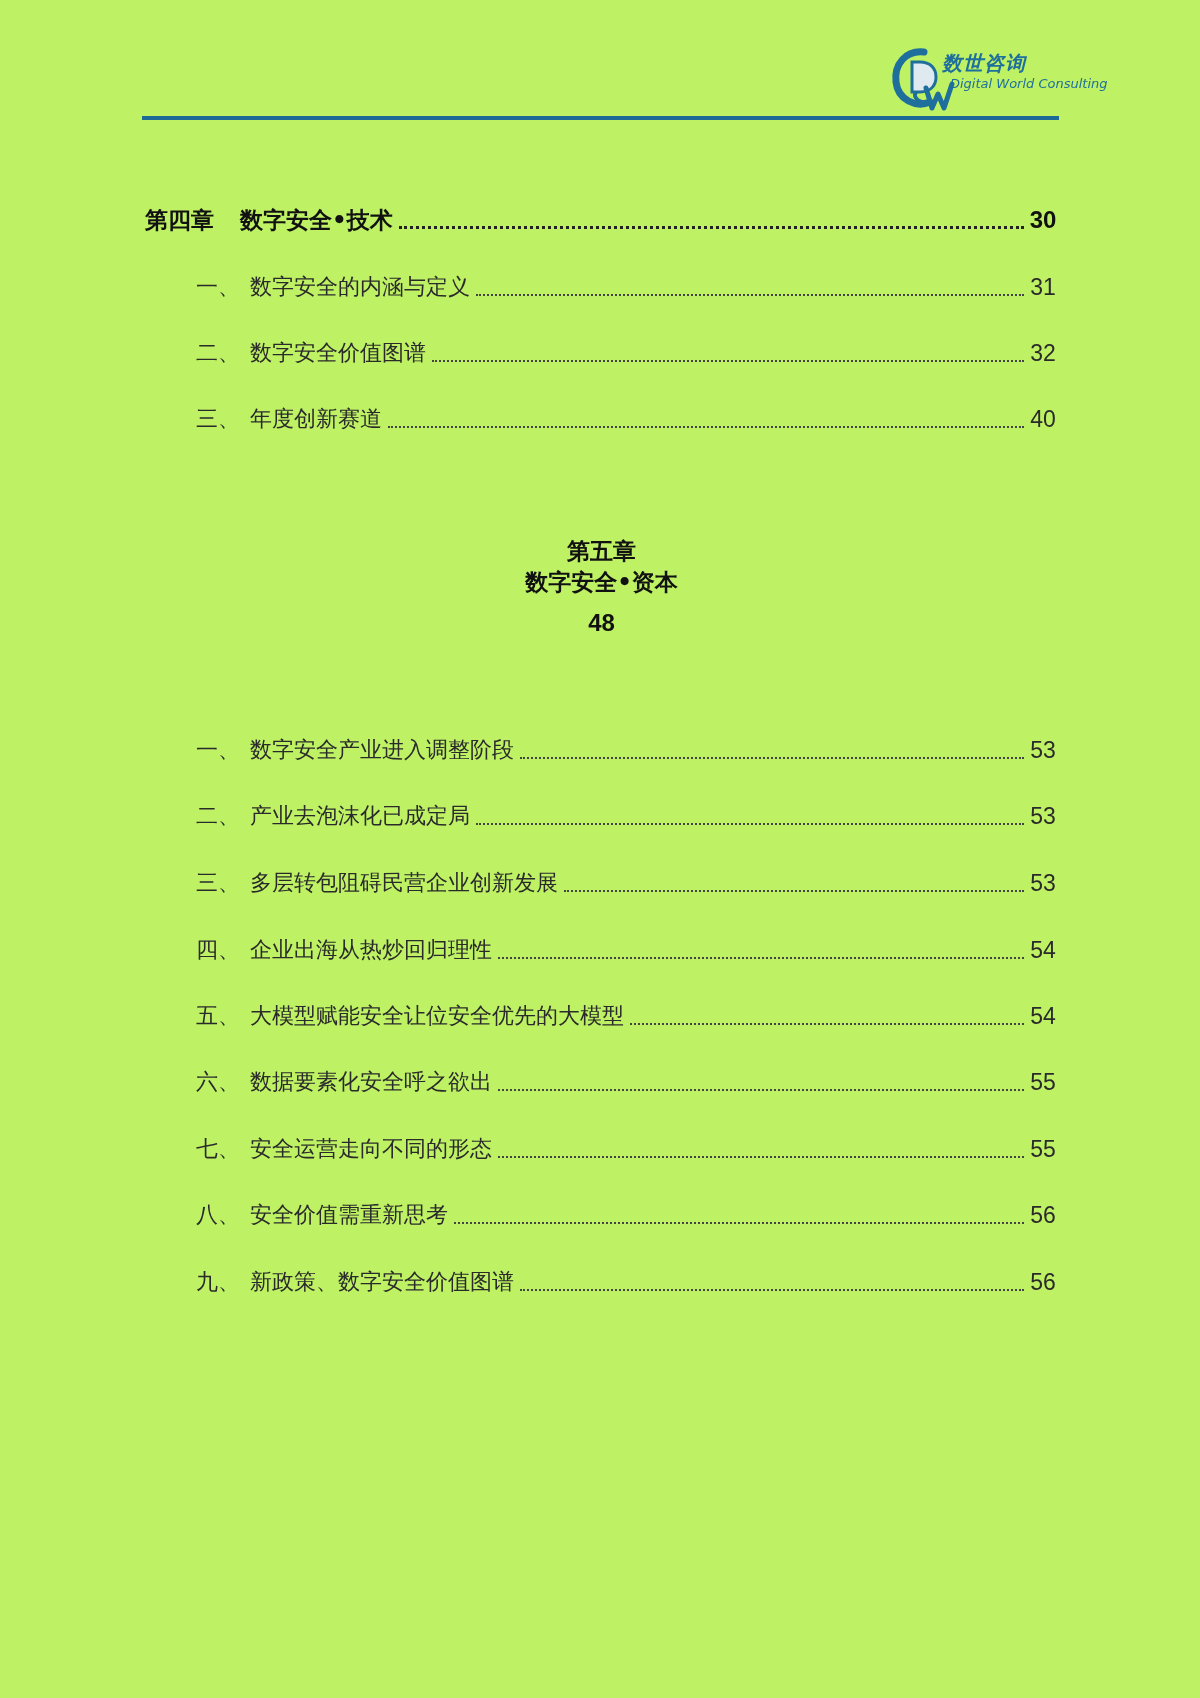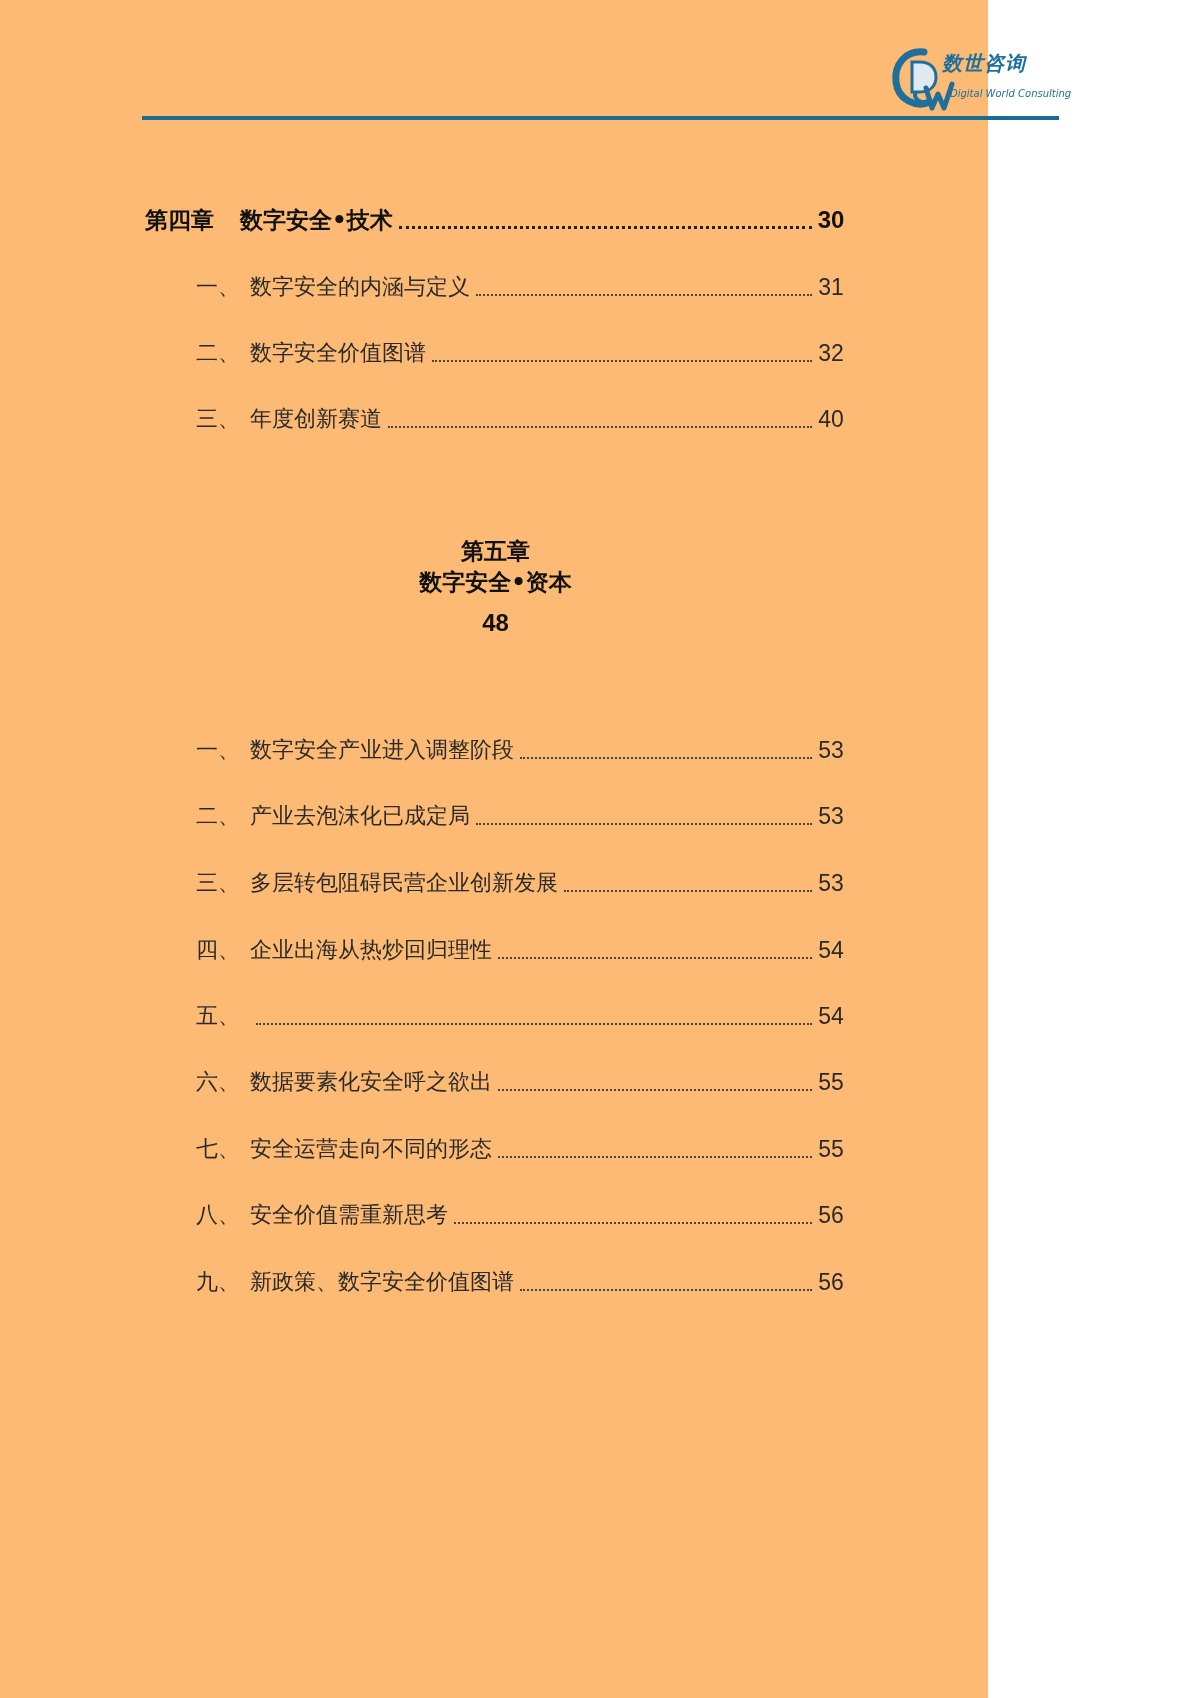--- a/index.html
+++ b/index.html
@@ -11,24 +11,23 @@
     width: 1200px;
     height: 1698px;
     position: relative;
     overflow: hidden;
     font-family: "DejaVu Sans", "Liberation Sans", sans-serif;
     color: #1a1a1a;
   }
   .page {
     position: absolute;
     left: 0; top: 0;
-    width: 948px;
+    width: 1200px;
     height: 1698px;
-    background: #fdba74;
-    padding-left: 40px;
+    background: #bef264;
   }
   
   .header-rule {
     position: absolute;
     left: 142px;
     top: 116px;
     width: 917px;
     height: 4px;
     background: #1d6a94;
   }
@@ -47,22 +46,22 @@
     font-size: 20px;
     font-style: italic;
     font-weight: bold;
     color: #1f6f9c;
     letter-spacing: 1px;
     white-space: nowrap;
   }
   .logo-en {
     position: absolute;
     left: 60px;
-    top: 44px;
-    font-size: 10px;
+    top: 32px;
+    font-size: 13px;
     font-style: italic;
     color: #1f6f9c;
     white-space: nowrap;
   }
 
   
   .toc-row {
     position: absolute;
     right: 142px;
     height: 34px;
@@ -180,20 +179,21 @@
     <span class="toc-page">53</span>
   </div>
   <div class="toc-row section" style="top:933px;">
     <span class="toc-num">四、</span>
     <span class="toc-title">企业出海从热炒回归理性</span>
     <span class="leader"></span>
     <span class="toc-page">54</span>
   </div>
   <div class="toc-row section" style="top:999px;">
     <span class="toc-num">五、</span>
+    <span class="toc-title">大模型赋能安全让位安全优先的大模型</span>
     <span class="leader"></span>
     <span class="toc-page">54</span>
   </div>
   <div class="toc-row section" style="top:1065px;">
     <span class="toc-num">六、</span>
     <span class="toc-title">数据要素化安全呼之欲出</span>
     <span class="leader"></span>
     <span class="toc-page">55</span>
   </div>
   <div class="toc-row section" style="top:1132px;">

